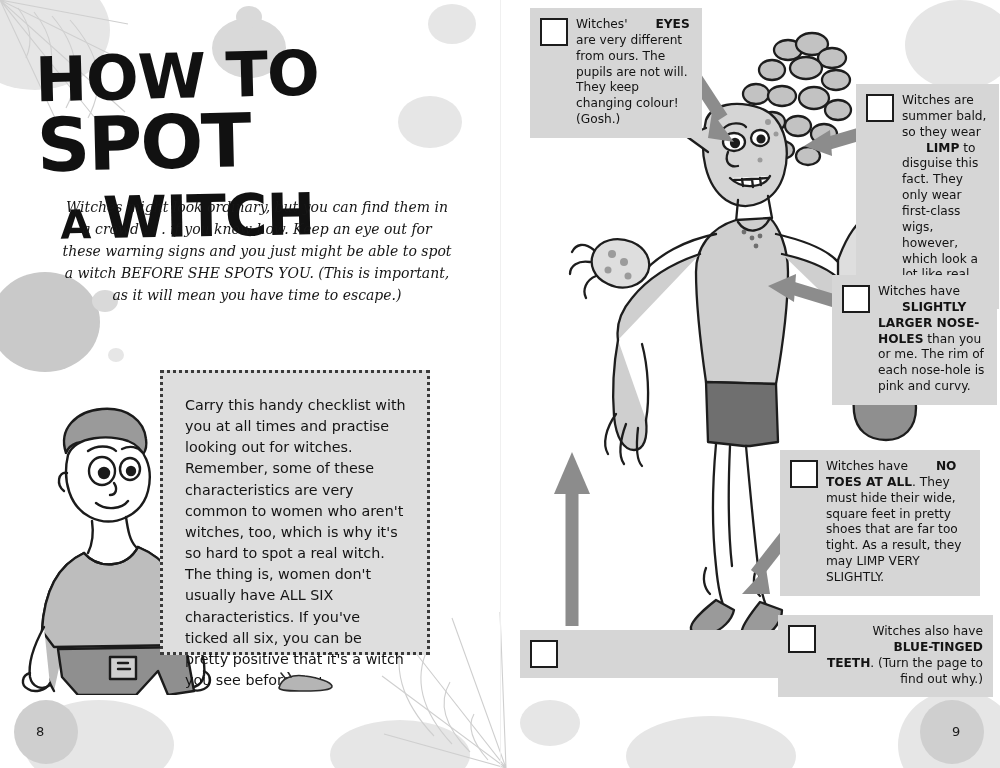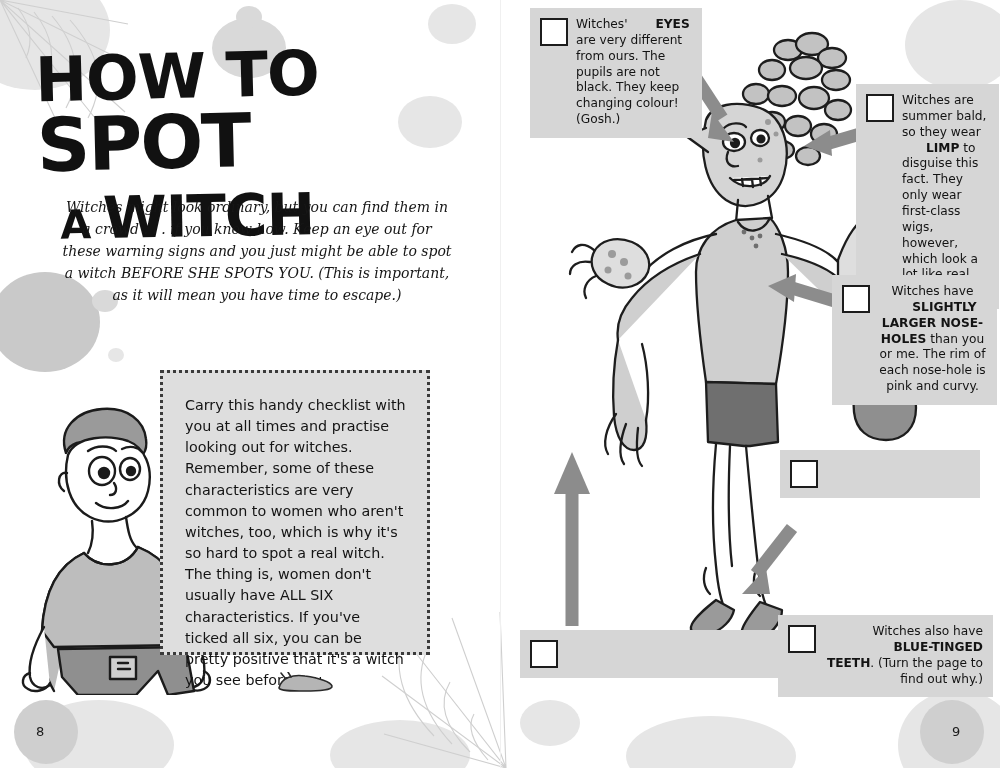--- a/index.html
+++ b/index.html
@@ -169,21 +169,21 @@
     width: 24px;
     height: 24px;
     border: 2px solid #1c1c1c;
     background: #ffffff;
     margin-top: 1px;
   }
   .callout .txt { flex: 1 1 auto; }
 
   .c-eyes   { left: 30px;  top: 8px;   width: 172px; }
   .c-wigs   { left: 356px; top: 84px;  width: 143px; }
-  .c-nose   { left: 332px; top: 275px; width: 165px; text-align: center; }
+  .c-nose   { left: 332px; top: 275px; width: 165px; }
   .c-toes   { left: 280px; top: 450px; width: 200px; }
   .c-teeth  { left: 278px; top: 615px; width: 215px; text-align: right; }
   .c-gloves { left: 20px;  top: 630px; width: 260px; }
 
   
   .arrow { position: absolute; z-index: 5; }
 
   
   .witch { position: absolute; left: 20px; top: 10px; width: 460px; height: 640px; z-index: 4; }
 
@@ -432,21 +432,21 @@
     </svg>
     <svg class="arrow" style="left:52px;top:450px;width:40px;height:180px;" viewBox="0 0 40 180">
       <path d="M20,176 L20,40" stroke="#8c8c8c" stroke-width="13" fill="none"></path>
       <path d="M20,2 L2,44 L38,44 Z" fill="#8c8c8c"></path>
     </svg>
 
     <div class="callout c-eyes">
       <div class="row">
         <div class="tickbox"></div>
         <div class="txt">
-          <span>Witches' </span><b>EYES</b><span> are very different from ours. The pupils are not black. They keep changing colour! (Gosh.)</span>
+          <span>Witches' </span><b>EYES</b><span> are very different from ours. The pupils are not will. They keep changing colour! (Gosh.)</span>
         </div>
       </div>
     </div>
 
     <div class="callout c-wigs">
       <div class="row">
         <div class="tickbox"></div>
         <div class="txt">
           <span>Witches are summer bald, so they wear </span><b>LIMP</b><span> to disguise this fact. They only wear first-class wigs, however, which look a lot like real hair.</span>
         </div>
@@ -458,20 +458,23 @@
         <div class="tickbox"></div>
         <div class="txt">
           <span>Witches have </span><b>SLIGHTLY LARGER NOSE-HOLES</b><span> than you or me. The rim of each nose-hole is pink and curvy.</span>
         </div>
       </div>
     </div>
 
     <div class="callout c-toes">
       <div class="row">
         <div class="tickbox"></div>
+        <div class="txt">
+          <span>Witches have </span><b>NO TOES AT ALL</b><span>. They must hide their wide, square feet in pretty shoes that are far too tight. As a result, they may LIMP VERY SLIGHTLY.</span>
+        </div>
       </div>
     </div>
 
     <div class="callout c-teeth">
       <div class="row">
         <div class="tickbox"></div>
         <div class="txt">
           <span>Witches also have </span><b>BLUE-TINGED TEETH</b><span>. (Turn the page to find out why.)</span>
         </div>
       </div>

